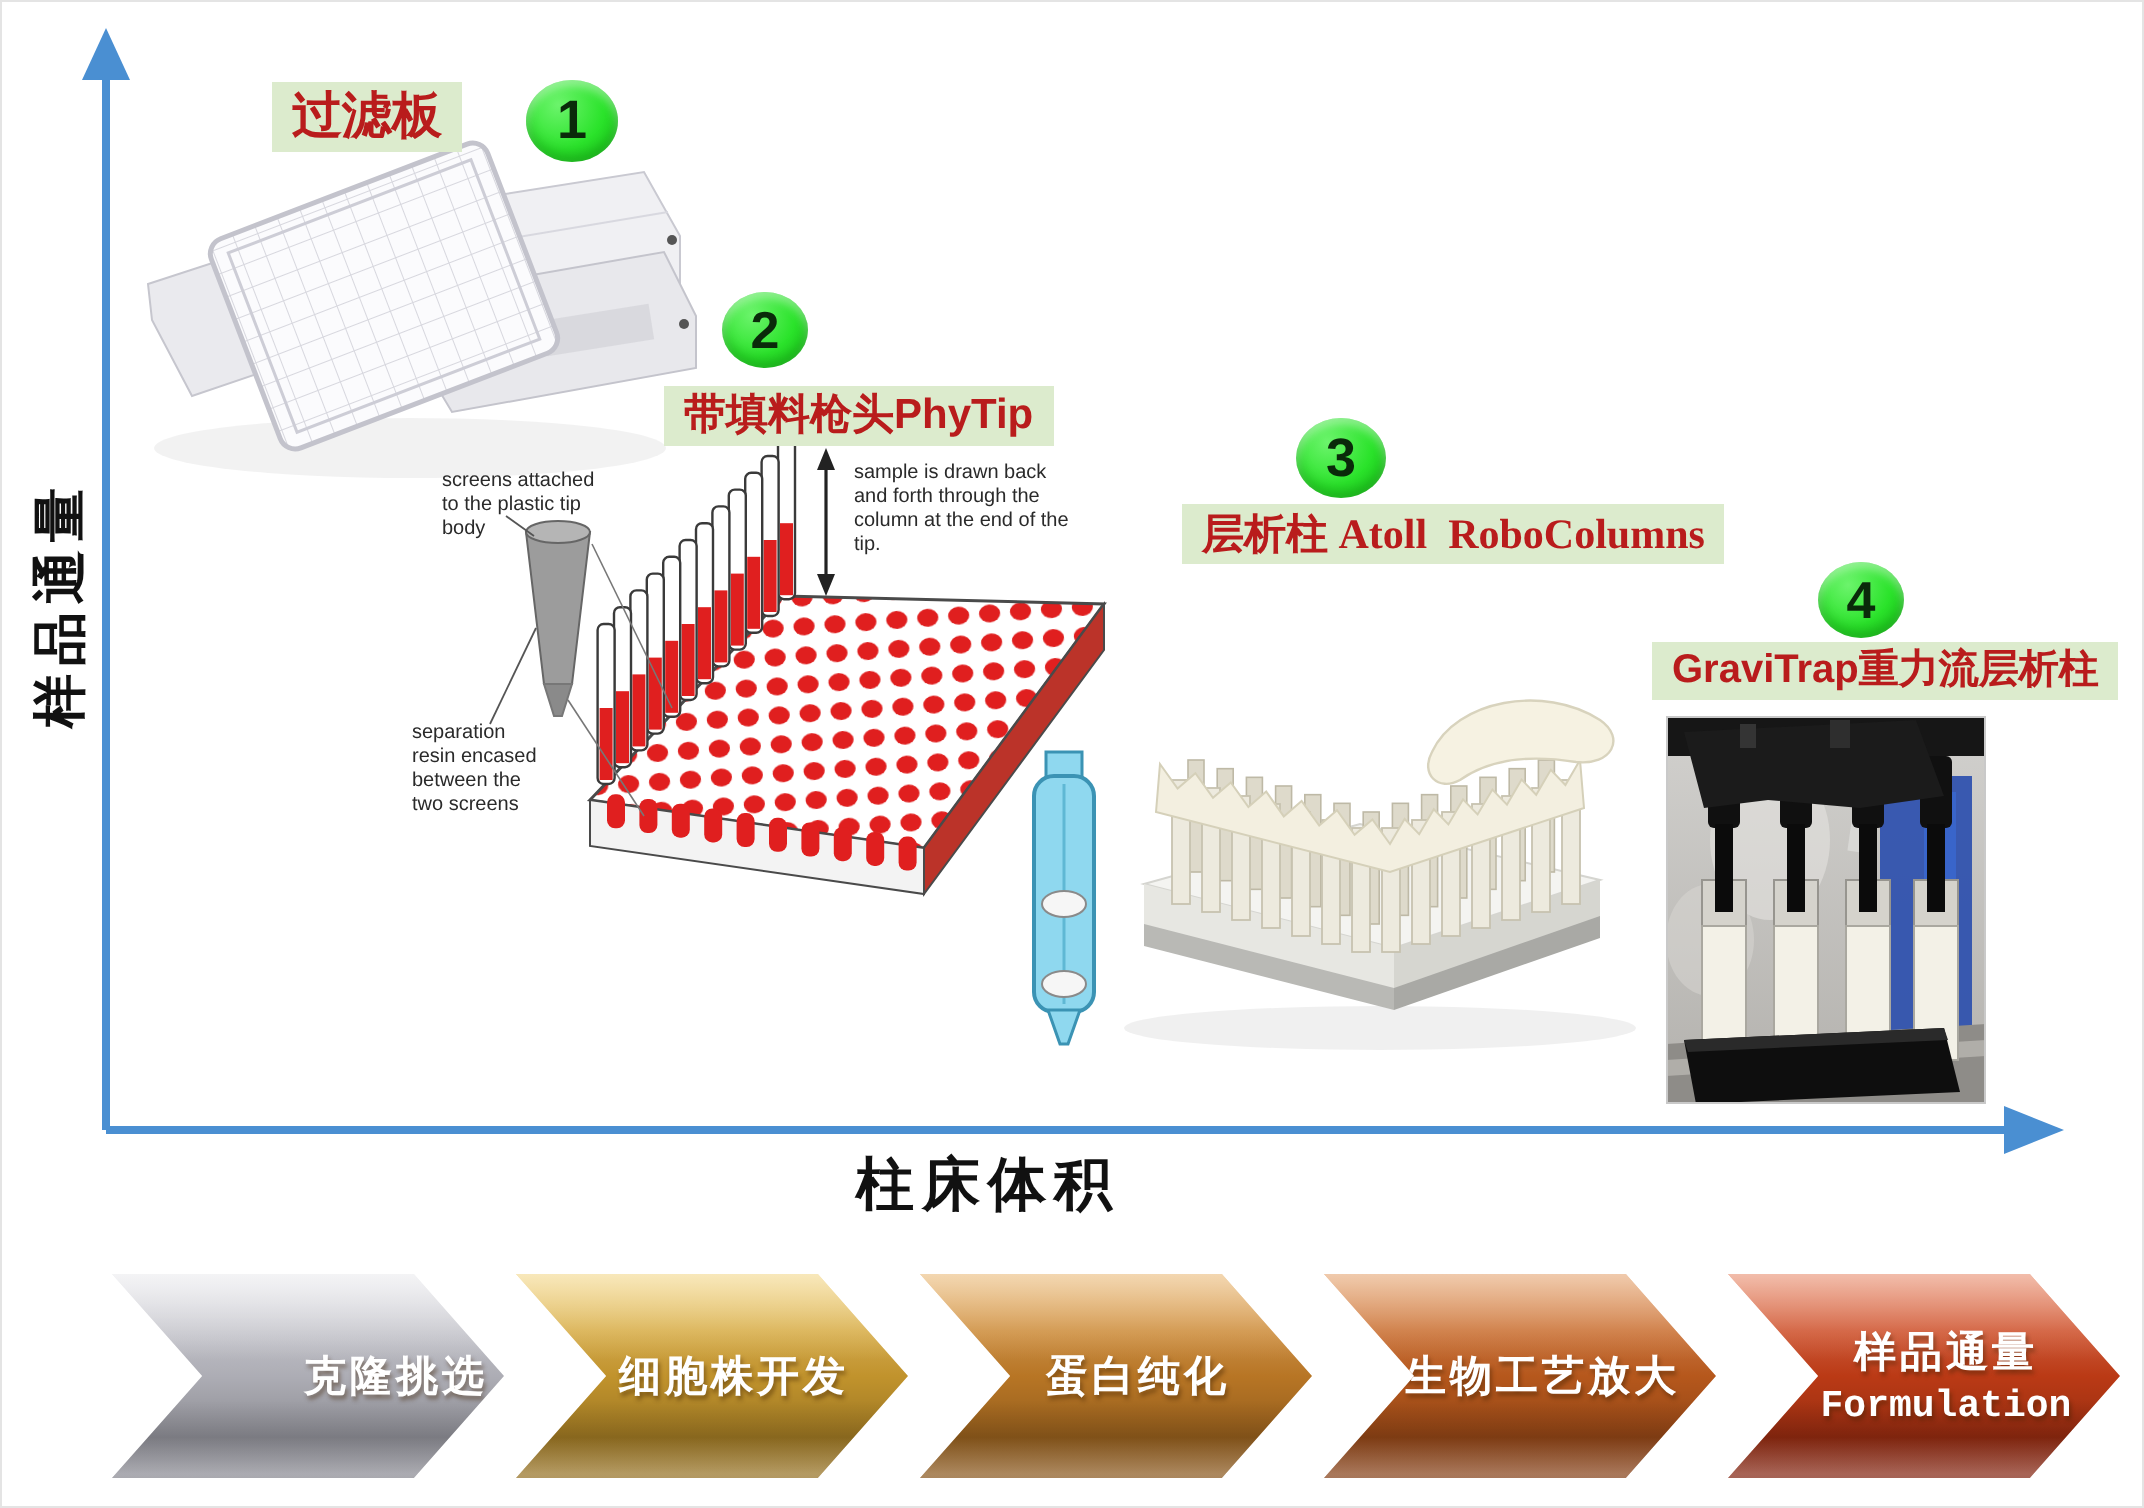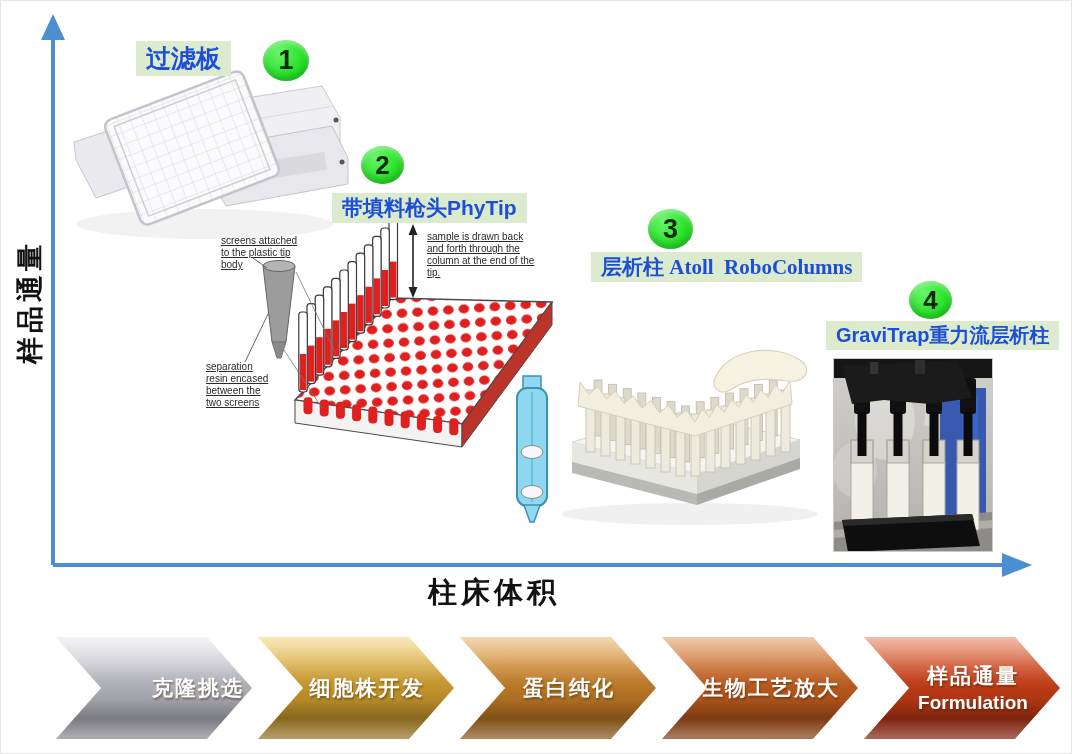--- a/index.html
+++ b/index.html
@@ -5,36 +5,36 @@
   html,body{margin:0;padding:0;background:#f6f6f6;}
   *{box-sizing:border-box;}
   #slide{
     position:relative;width:1072px;height:754px;margin:0 auto;
     background:#ffffff;overflow:hidden;
     box-shadow:inset 0 0 0 1px #e4e4e4;
     font-family:"Liberation Sans","DejaVu Sans",sans-serif;
   }
   #fig{position:absolute;left:0;top:0;}
   .item-label{
-    position:absolute;color:#1d4ed8;font-weight:bold;white-space:pre;
+    position:absolute;color:#b91c1c;font-weight:bold;white-space:pre;
     line-height:1.15;padding:3px 10px;
   }
   .badge{
     position:absolute;border-radius:50%;display:flex;align-items:center;justify-content:center;
     color:#0a2a0a;font-weight:bold;
     box-shadow:inset 0 -4px 6px rgba(0,70,0,.25), inset 0 3px 5px rgba(255,255,255,.45);
   }
   .axis-label{position:absolute;color:#111;font-weight:bold;}
   #y-axis-label{
     width:230px;height:46px;left:-80px;top:279px;text-align:center;
     font-size:27px;letter-spacing:4px;
     transform:rotate(-90deg);
   }
   #x-axis-label{left:428px;top:573px;width:270px;font-size:29px;letter-spacing:4px;}
-  .annot{position:absolute;font-size:10px;line-height:1.2;color:#2a2a2a;text-decoration:underline;}
+  .annot{position:absolute;font-size:10px;line-height:1.2;color:#2a2a2a;}
   .annot div{white-space:nowrap;}
   
   #chevrons{position:absolute;left:56px;top:637px;display:flex;}
   .chevron{
     position:relative;width:196px;height:102px;margin-right:6px;
     clip-path:polygon(0 0,77% 0,100% 50%,77% 100%,0 100%,23% 50%);
     display:flex;flex-direction:column;align-items:center;justify-content:center;
     padding-left:30px;padding-right:8px;
   }
   .chevron::after{
@@ -42,21 +42,21 @@
     background:linear-gradient(180deg,
       rgba(255,255,255,.55) 0%,rgba(255,255,255,.16) 28%,
       rgba(0,0,0,.04) 50%,rgba(0,0,0,.22) 80%,rgba(255,255,255,.30) 98%);
   }
   .step-label{
     position:relative;z-index:1;color:#fff;font-weight:bold;font-size:21px;
     letter-spacing:2px;text-shadow:1px 2px 2px rgba(60,30,0,.45);white-space:nowrap;
   }
   .step-label2{
     position:relative;z-index:1;color:#fff;font-weight:bold;font-size:19px;
-    text-shadow:1px 2px 2px rgba(60,30,0,.45);white-space:nowrap;margin-top:2px;
+    text-shadow:1px 2px 2px rgba(60,30,0,.45);white-space:nowrap;margin-top:2px;font-family:Liberation Mono, monospace;
   }
   .step-label:empty,.step-label2:empty{display:none;}
 </style>
 </head>
 <body>
 
 <div id="slide">
 
   <svg id="fig" width="1072" height="754" viewBox="0 0 1072 754">
     <defs>

